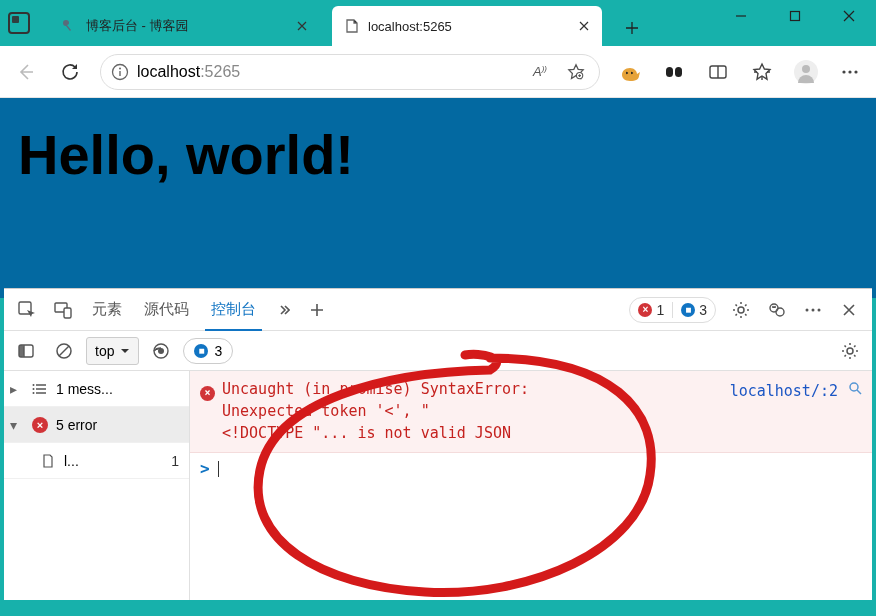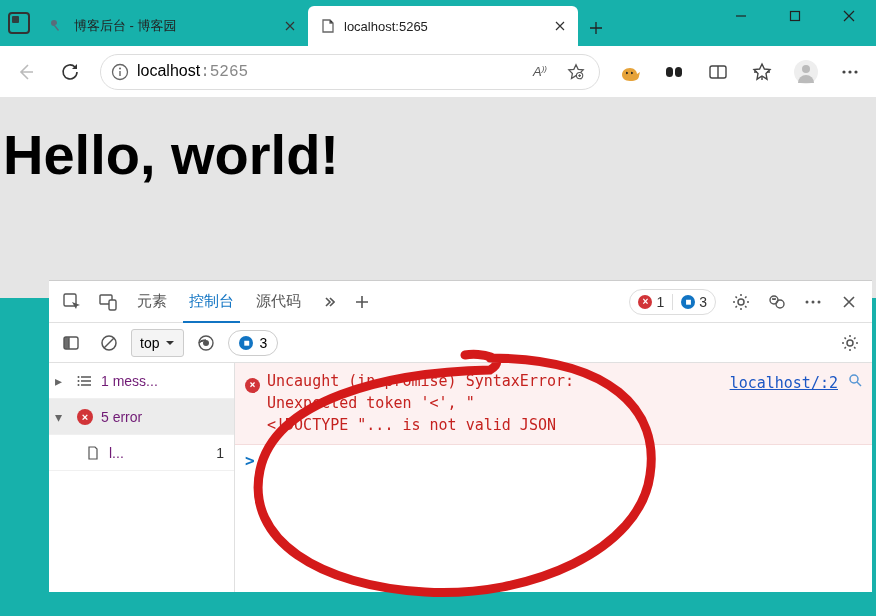--- a/index.html
+++ b/index.html
@@ -9,20 +9,21 @@
   background: #17b1ab;
   overflow: hidden;
   position: relative;
   border-radius: 8px;
 }
 .titlebar {
   height: 46px;
   display: flex;
   align-items: flex-end;
   color: #000;
+  gap: 12px;
 }
 .titlebar-left {
   display: flex; align-items: center;
   padding: 0 8px; height: 100%;
 }
 .ws-icon {
   width: 22px; height: 22px;
   border: 2px solid #333;
   border-radius: 4px;
   display: grid; grid-template-columns: 1fr 1fr; gap: 1px; padding: 2px;
@@ -82,45 +83,45 @@
   border-radius: 18px;
   display: flex; align-items: center;
   padding: 0 8px;
   gap: 6px;
   background: #fff;
   margin: 0 6px;
 }
 .addr-info { width: 22px; height: 22px; display:flex; align-items:center; justify-content:center; color:#666; }
 .addr-text { flex:1; font-size: 16px; color: #000; }
 .addr-text .host { color: #000; }
-.addr-text .port { color: #888; font-family: Liberation Mono, monospace; }
+.addr-text .port { color: #888; }
 .addr-icon {
   width: 30px; height: 30px;
   display:flex; align-items:center; justify-content:center;
   color: #555;
 }
 .page {
-  background: #e5e5e5;
+  background: #0369a1;
   height: 200px;
-  padding: 24px 3px;
+  padding: 24px 18px;
 }
 .page h1 {
   font-size: 56px;
   font-weight: 700;
   color: #000;
 }
 
 
 .devtools {
   position: absolute;
-  left: 4px; right: 4px; bottom: 24px;
+  left: 4px; right: 4px; bottom: 16px;
   height: 312px;
   background: #fff;
   border-top: 1px solid #ccc;
-  display: flex; flex-direction: column; margin-left: 45px;
+  display: flex; flex-direction: column;
 }
 .dt-tabs {
   height: 42px;
   display: flex; align-items: center;
   padding: 0 6px;
   border-bottom: 1px solid #e0e0e0;
   gap: 2px;
 }
 .dt-ic { width: 34px; height: 34px; display:flex; align-items:center; justify-content:center; color:#555; }
 .dt-tab {
@@ -202,21 +203,21 @@
   font-size: 14px;
 }
 .sb-row {
   display:flex; align-items:center;
   height: 36px;
   padding: 0 6px;
   gap: 6px;
   border-bottom: 1px solid #f0f0f0;
 }
 .sb-row.sel { background: #ececec; }
-.sb-row .txt { flex:1; white-space: nowrap; overflow:hidden; text-overflow:ellipsis; color:#701a75; }
+.sb-row .txt { flex:1; white-space: nowrap; overflow:hidden; text-overflow:ellipsis; color:#000000; }
 .sb-row .ct { color:#333; font-size: 14px; padding-right: 4px; }
 .sb-caret { width:14px; color:#666; }
 .sb-icn { width: 20px; height: 20px; display:flex; align-items:center; justify-content:center; }
 
 .console {
   flex:1;
   position: relative;
   min-width: 0;
 }
 .log-err {
@@ -228,21 +229,20 @@
   position: relative;
   line-height: 1.45;
   border-bottom: 1px solid #f4dcdc;
 }
 .log-err .e-icn {
   position:absolute; left: 10px; top: 10px;
 }
 .log-err .src {
   position:absolute; right: 34px; top: 10px;
   color: #1b56c4;
-  text-decoration: underline;
   font-size: 15px;
 }
 .log-err .inspect {
   position:absolute; right: 10px; top: 10px;
   color: #5696d4;
 }
 .prompt {
   padding: 6px 10px;
   display:flex; align-items:center; gap:8px;
 }
@@ -409,22 +409,22 @@
           <path fill="#555" d="M10 10l8 3-3 1-1 3z"></path>
         </svg>
     </div>
     <div class="dt-ic">
       <svg width="20" height="20" viewBox="0 0 20 20">
           <rect x="2" y="3" width="12" height="9" rx="1" fill="none" stroke="#555" stroke-width="1.4"></rect>
           <rect x="11" y="8" width="7" height="10" rx="1.5" fill="#fff" stroke="#555" stroke-width="1.4"></rect>
         </svg>
     </div>
     <div class="dt-tab">元素</div>
+    <div class="dt-tab">源代码</div>
     <div class="dt-tab sel">控制台</div>
-    <div class="dt-tab">源代码</div>
     <div class="dt-more">
       <svg width="14" height="14" viewBox="0 0 14 14">
           <path fill="none" stroke="#555" stroke-width="1.6" d="M3 5l4 4 4-4M3 9l4 4 4-4" transform="rotate(-90 7 7)"></path>
         </svg>
     </div>
     <div class="dt-plus">
       <svg width="16" height="16" viewBox="0 0 16 16">
           <path stroke="#555" stroke-width="1.6" d="M8 2v12M2 8h12"></path>
         </svg>
     </div>

